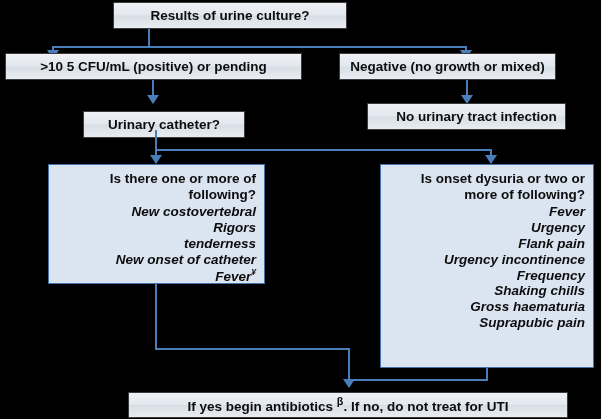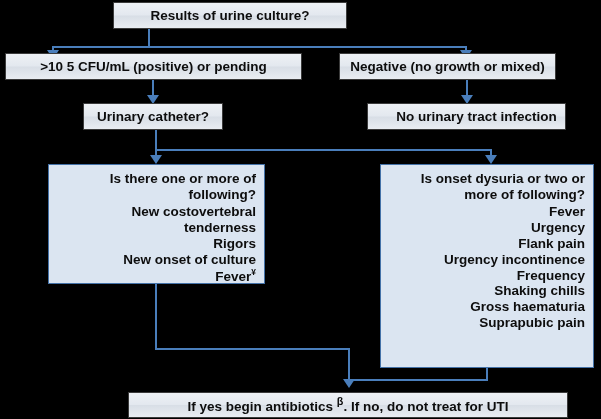--- a/index.html
+++ b/index.html
@@ -49,20 +49,21 @@
     text-align: right;
   }
 
   .panel .q {
     margin: 0 0 1px 0;
   }
   .panel ul {
     list-style: none;
     margin: 0;
     padding: 0 0 16px 26px;
+    font-style: italic;
   }
   .panel ul li {
     margin: 0;
     padding: 0;
     white-space: nowrap;
   }
   sup.mark {
     font-size: 0.62em;
     vertical-align: super;
     font-weight: bold;
@@ -116,42 +117,42 @@
   <div class="node pill" style="left:339px; top:53px; width:217px; height:27px;">
     <span>Negative (no growth or mixed)</span>
   </div>
 
   <div class="conn vline" style="left:152px; top:80px; height:17px;"></div>
   <div class="arrowhead" style="left:147px; top:95px;"></div>
 
   <div class="conn vline" style="left:466px; top:80px; height:17px;"></div>
   <div class="arrowhead" style="left:461px; top:95px;"></div>
 
-  <div class="node pill" style="left:83px; top:103px; width:140px; height:27px;">
+  <div class="node pill" style="left:83px; top:111px; width:162px; height:27px;">
     <span>Urinary catheter?</span>
   </div>
 
   <div class="node pill" style="left:367px; top:103px; width:199px; height:27px;padding-left:26px;">
     <span>No urinary tract infection</span>
   </div>
 
   <div class="conn vline" style="left:155px; top:130px; height:21px;"></div>
   <div class="conn hline" style="left:155px; top:149px; width:337px;"></div>
   <div class="conn vline" style="left:155px; top:149px; height:9px;"></div>
   <div class="arrowhead" style="left:150px; top:155px;"></div>
   <div class="conn vline" style="left:490px; top:149px; height:9px;"></div>
   <div class="arrowhead" style="left:485px; top:155px;"></div>
 
   <div class="node panel" style="left:48px; top:164px; width:217px; height:120px;">
     <div class="q">Is there one or more of following?</div>
     <ul>
       <li>New costovertebral</li>
+      <li>Rigors</li>
       <li>tenderness</li>
-      <li>Rigors</li>
-      <li>New onset of culture</li>
+      <li>New onset of catheter</li>
       <li><span>Fever</span><sup class="mark">¥</sup></li>
     </ul>
   </div>
 
   <div class="node panel" style="left:380px; top:164px; width:214px; height:204px;">
     <div class="q">Is onset dysuria or two or more of following?</div>
     <ul>
       <li>Fever</li>
       <li>Urgency</li>
       <li>Flank pain</li>

